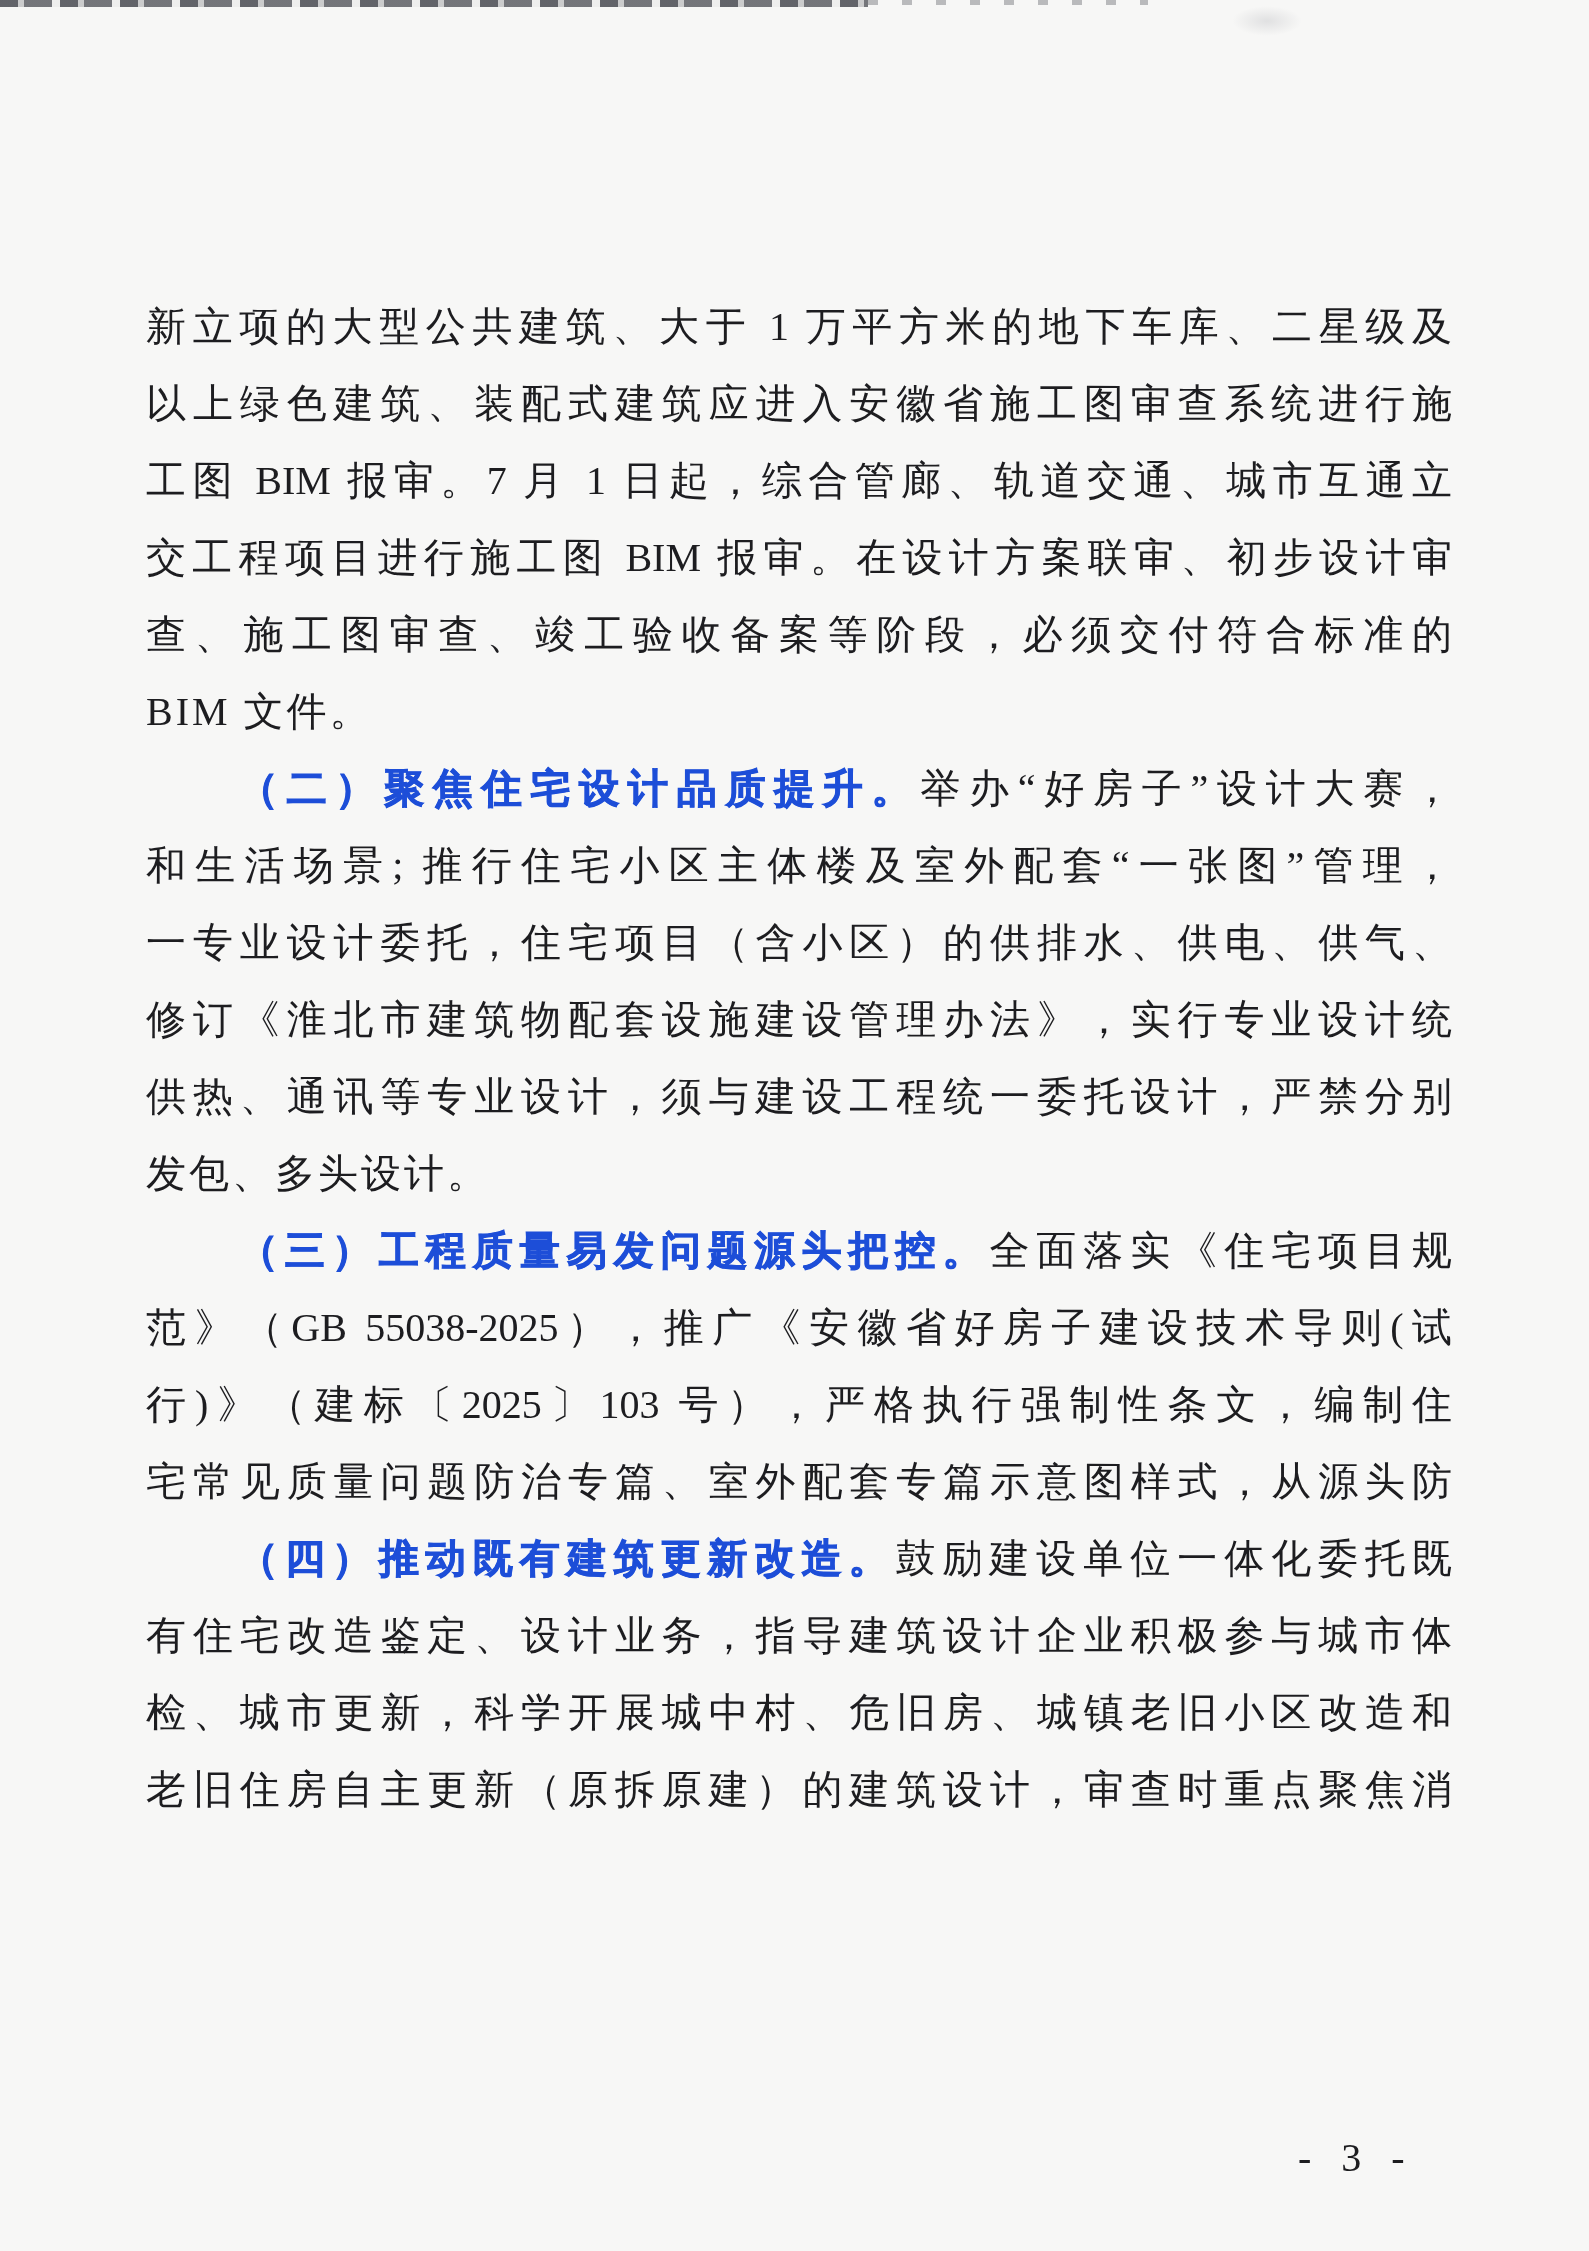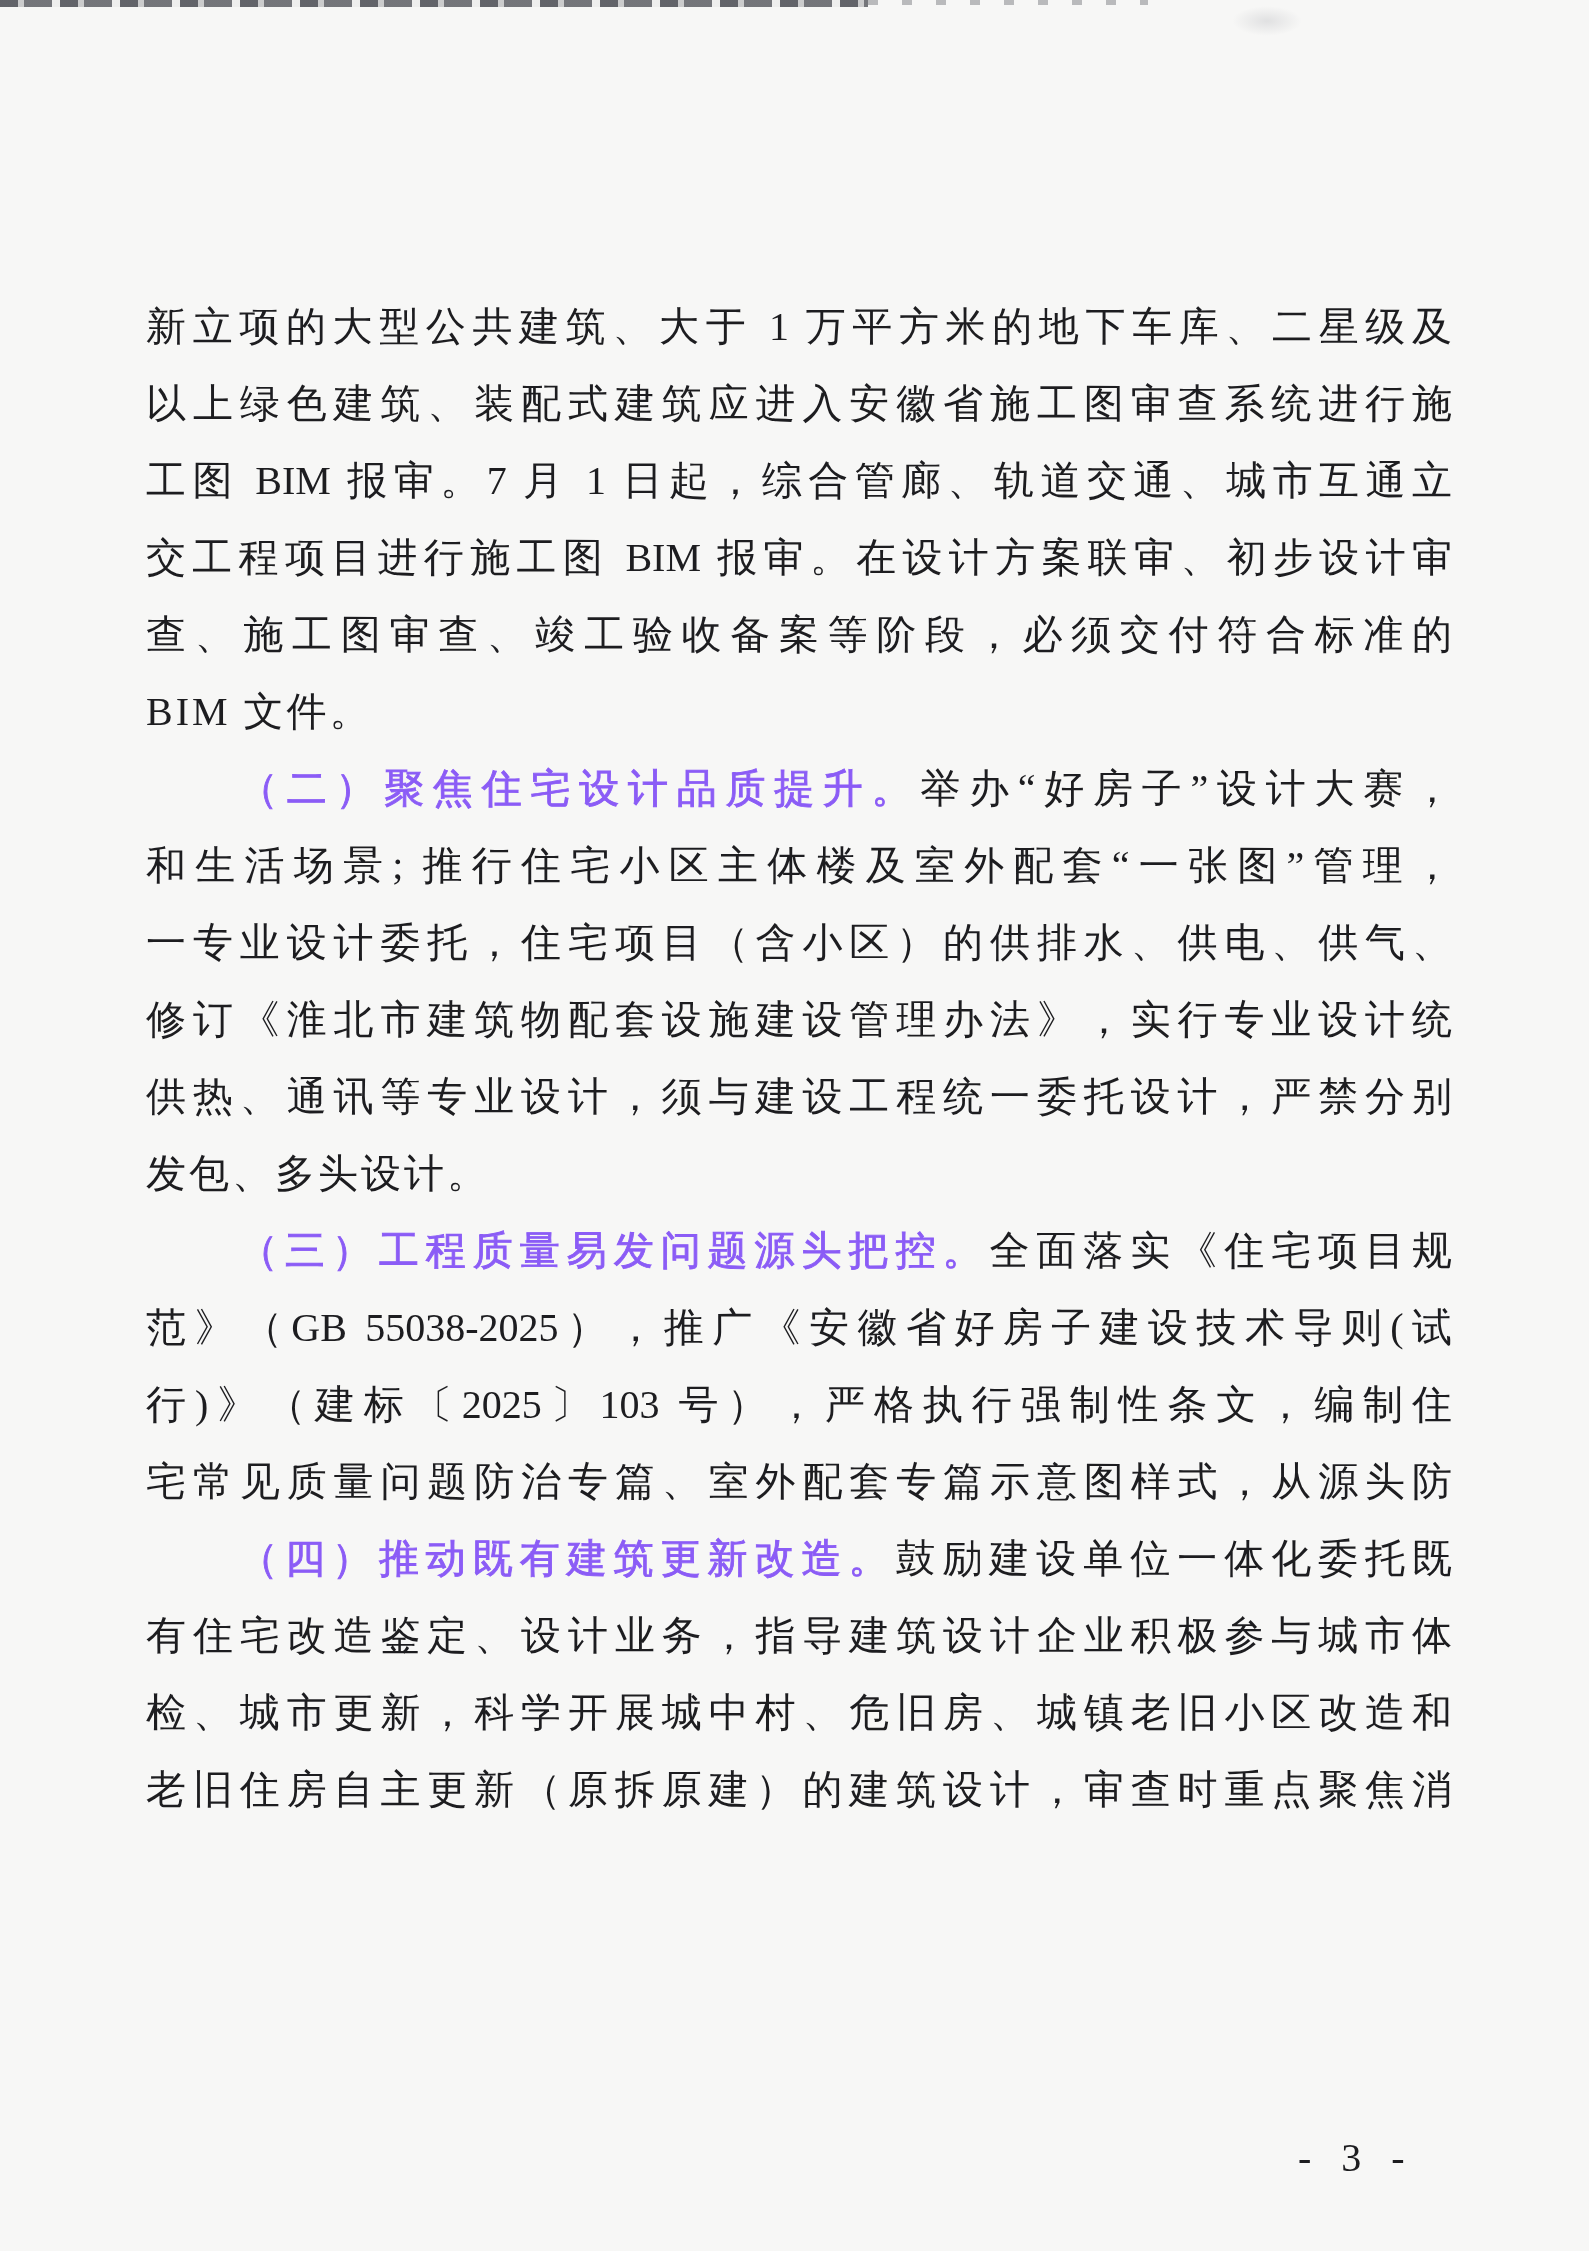--- a/index.html
+++ b/index.html
@@ -63,23 +63,23 @@
   .line.no-justify {
     text-align: center;
     text-align-last: left;
     letter-spacing: 3px;
   }
   .line.indent {
     text-indent: 92px;
   }
   .seg { font-weight: normal; }
   .seg-bold {
-    font-weight: normal;
+    font-weight: bold;
     -webkit-text-stroke: 0.9px currentColor;
-    color: #8b5cf6;
+    color: #1d4ed8;
   }
   .page-number {
     position: absolute;
     left: 1298px;
     top: 2134px;
     font-size: 40px;
     letter-spacing: 4px;
     word-spacing: 12px;
     color: var(--ink, #2c2c36);
   }

